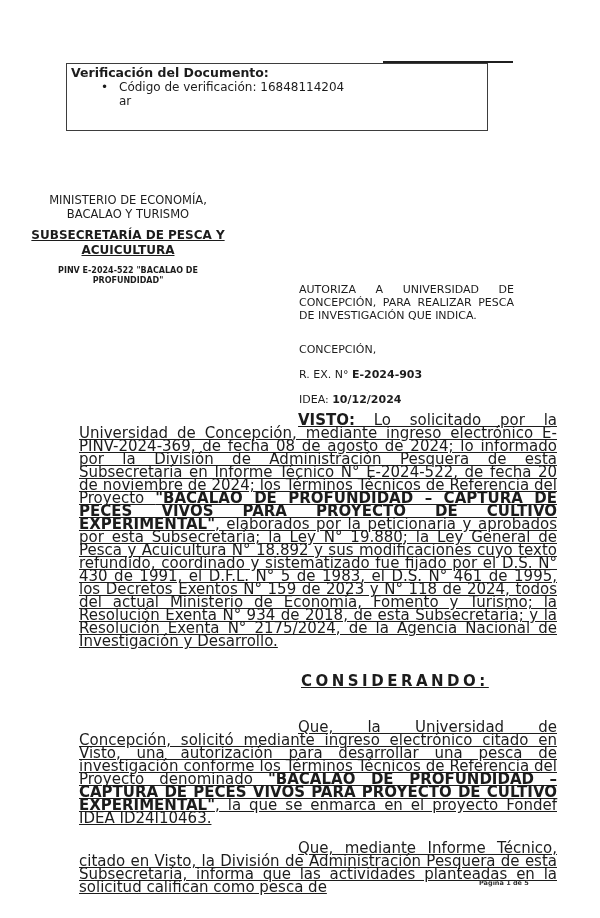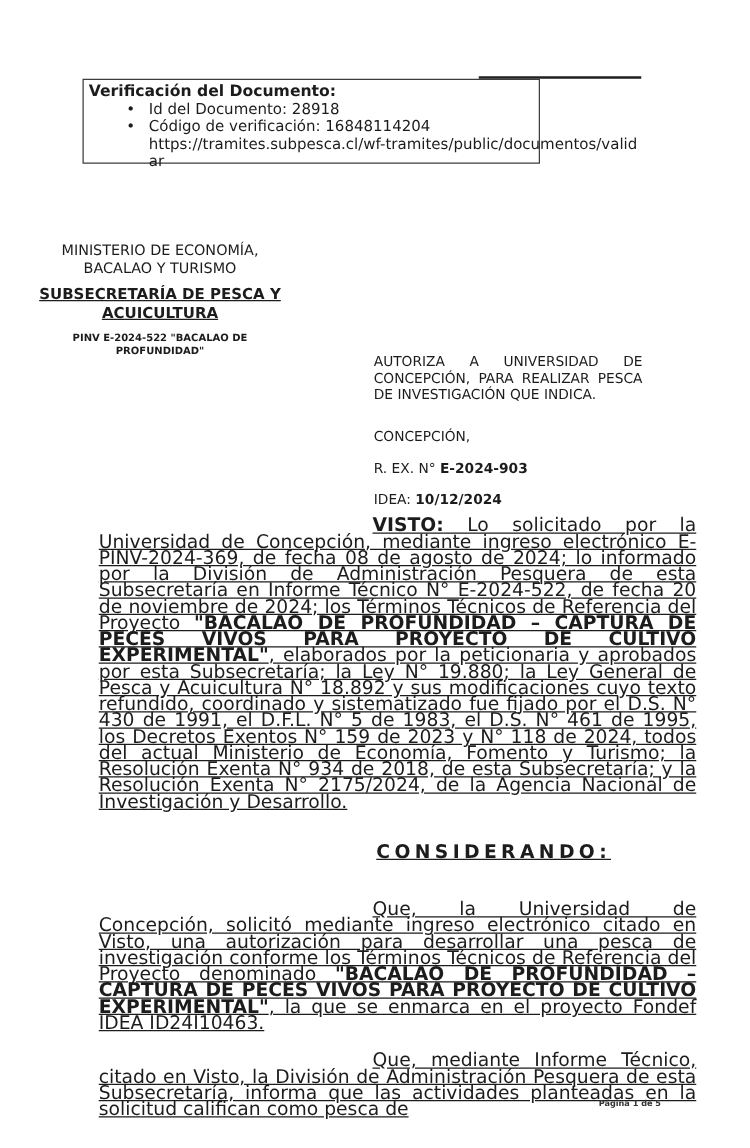--- a/index.html
+++ b/index.html
@@ -9,21 +9,21 @@
     font-family:"DejaVu Sans","Liberation Sans",sans-serif;
     color:#1c1c1c;
     position:relative;
     overflow:hidden;
   }
   .page { position:absolute; inset:0; background:#fff; }
 
   
   .verify-box {
     position:absolute; left:66px; top:63px;
-    width:366px; height:68px;
+    width:422px; height:68px;
     border:1px solid #3d3d3d;
     box-sizing:border-box;
     padding:2px 0 0 4px;
     font-size:12px; line-height:14px;
     overflow:visible;
     background:transparent;
   }
   .vb-top-accent {
     position:absolute; left:383px; top:61px;
     width:130px; height:2px; background:#1f1f1f;
@@ -90,26 +90,22 @@
 </head>
 <body>
 
 <div class="page">
 
   <div class="vb-top-accent"></div>
 
   <div class="verify-box">
     <div class="vb-title">Verificación del Documento:</div>
     <div class="vb-item">
-      <span>Id del Documento: 28918</span>
-    </div>
-    <div class="vb-item">
       <span>Código de verificación: 16848114204</span>
     </div>
-    <div class="vb-url">https://tramites.subpesca.cl/wf-tramites/public/documentos/valid</div>
     <div class="vb-ar">ar</div>
   </div>
 
   <div class="letterhead">
     <div class="lh-ministry">MINISTERIO DE ECONOMÍA, BACALAO Y TURISMO</div>
     <div class="lh-sub">SUBSECRETARÍA DE PESCA Y ACUICULTURA</div>
     <div class="lh-ref">PINV E-2024-522 "BACALAO DE PROFUNDIDAD"</div>
   </div>
 
   <div class="heading-col">

